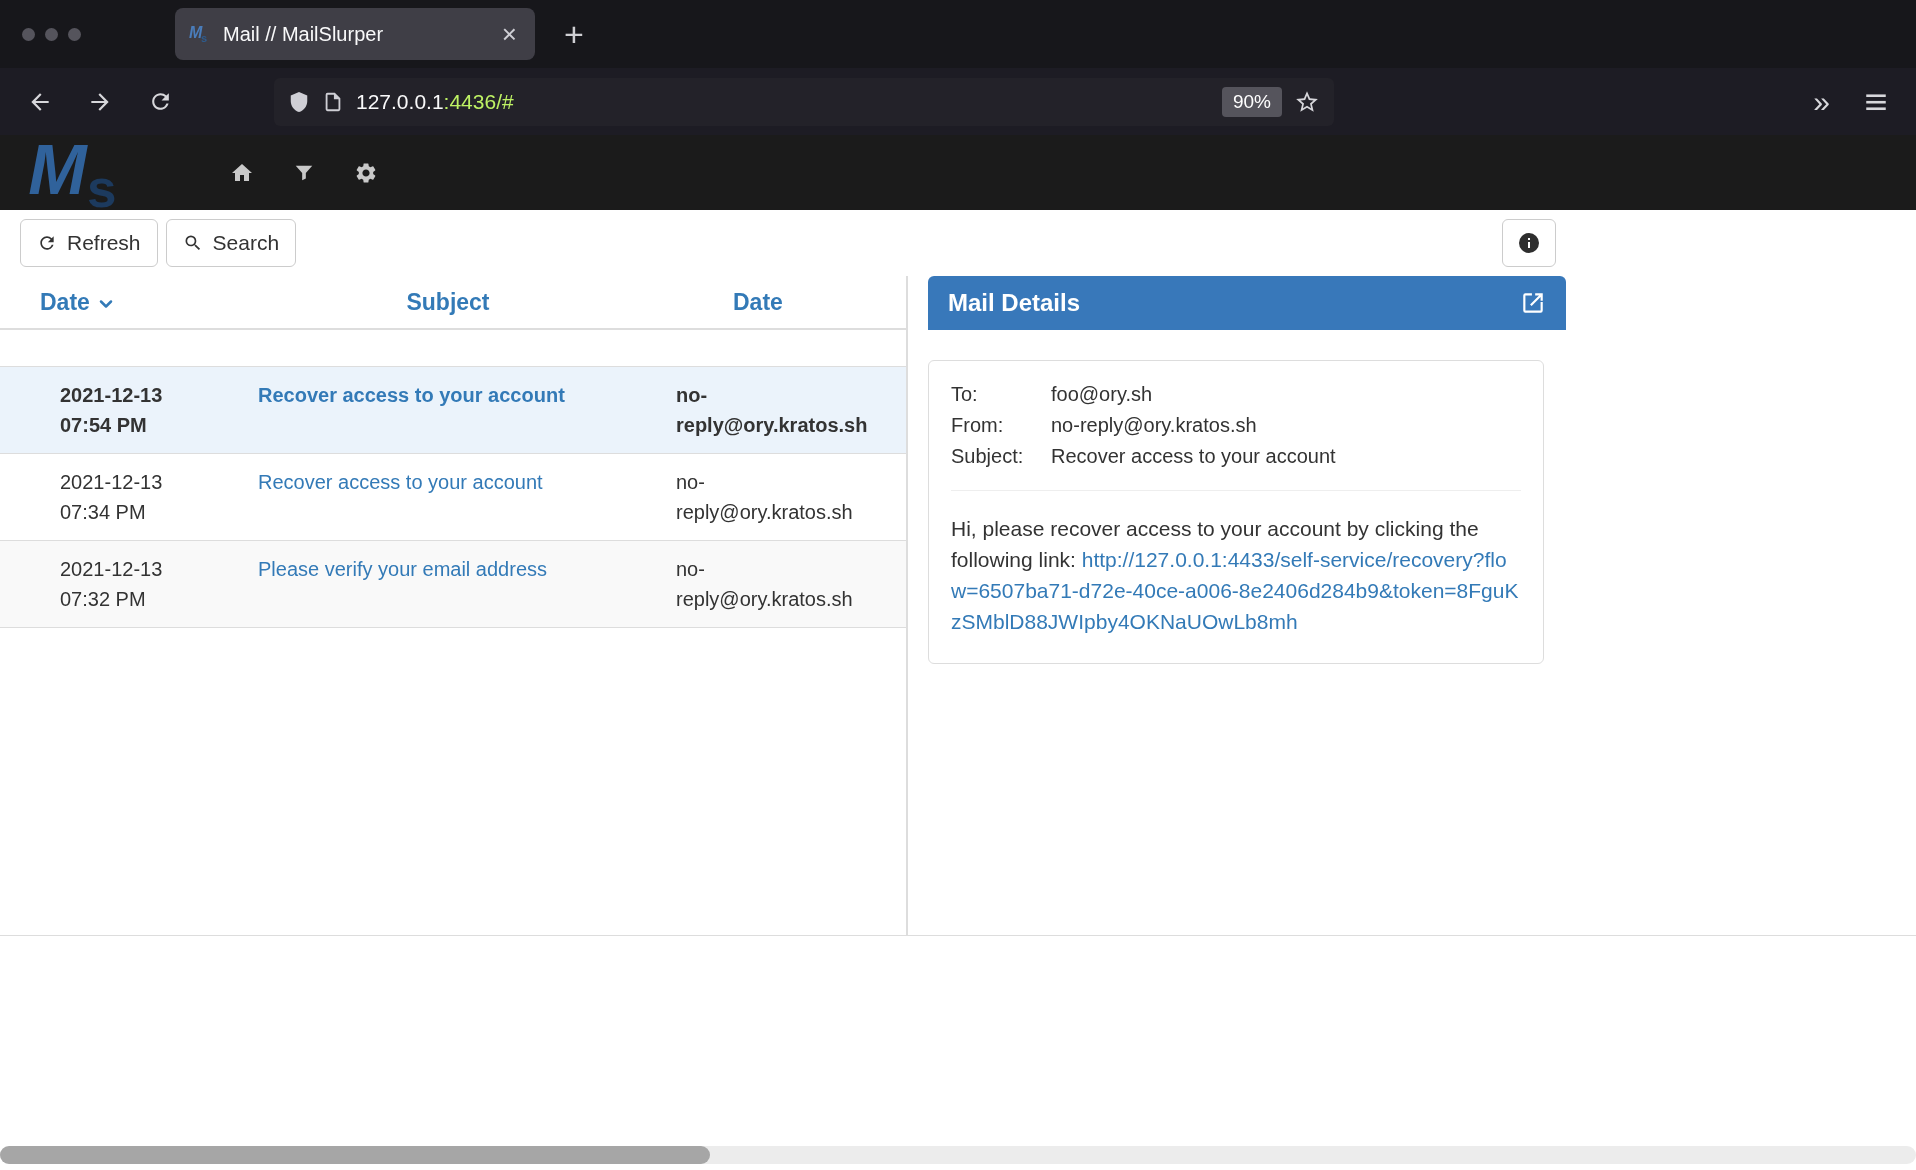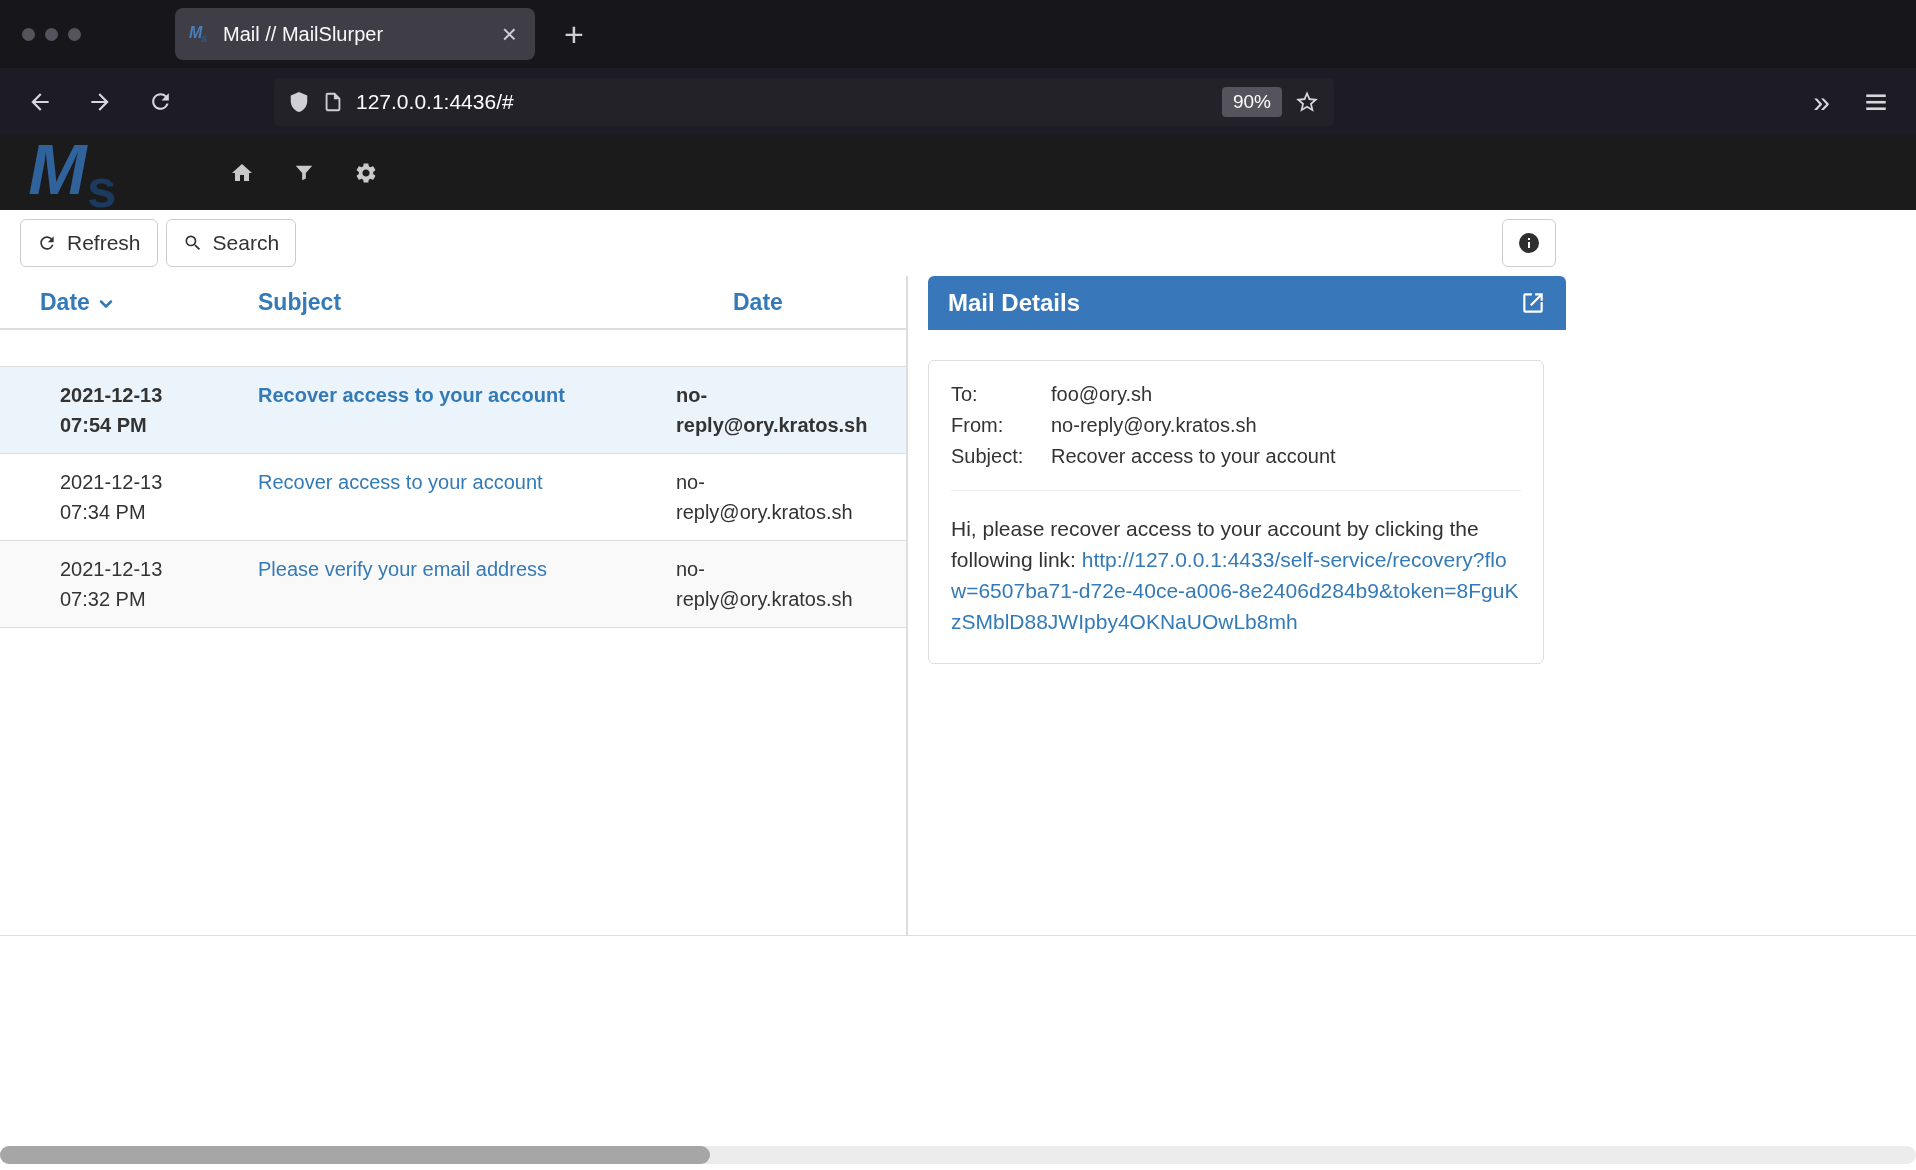--- a/index.html
+++ b/index.html
@@ -31,21 +31,21 @@
            font-size:34px;color:#cfcfd3;}
 
   .navbar{height:67px;background:#1d1c24;display:flex;align-items:center;padding:0 16px;gap:12px;}
   .nav-icon{width:48px;height:48px;display:flex;align-items:center;justify-content:center;flex:0 0 auto;}
   .nav-icon svg{fill:#d7d7db;}
   .urlbar{width:1060px;height:48px;margin-left:78px;background:#232229;border-radius:6px;
           display:flex;align-items:center;padding:0 14px;gap:12px;}
   .urlbar svg{fill:#cfcfd5;flex:0 0 auto;}
   .url-text{flex:1;font-size:21px;white-space:nowrap;overflow:hidden;}
   .url-host{color:#f9f9fa;}
-  .url-suffix{color:#ffffff;}
+  .url-suffix{color:#bef264;}
   .zoom-badge{background:#55545c;color:#ffffff;font-size:19px;border-radius:4px;padding:4px 11px;flex:0 0 auto;}
   .navbar-right{margin-left:auto;display:flex;align-items:center;gap:16px;}
   .overflow-glyph{font-size:30px;color:#d7d7db;padding:0 6px;}
 
   
   .app-header{height:75px;background:#1b1b1b;display:flex;align-items:center;}
   .logo{margin-left:22px;width:165px;height:72px;flex:0 0 auto;}
   .header-icons{display:flex;margin-left:32px;gap:16px;align-items:center;}
   .hicon{width:46px;height:46px;display:flex;align-items:center;justify-content:center;}
   .hicon svg{fill:#c9c9c9;}
@@ -58,21 +58,21 @@
   .btn + .btn{margin-left:8px;}
   .btn svg{fill:#333;}
   .info-btn{position:absolute;right:20px;top:9px;width:54px;height:48px;display:flex;align-items:center;justify-content:center;
             background:#fff;border:1px solid #ccc;border-radius:6px;}
 
   .content{display:flex;height:659px;}
   .list-panel{width:908px;border-right:2px solid var(--border-gray);}
   .list-header{display:flex;height:54px;align-items:center;border-bottom:2px solid var(--border-gray);
                color:var(--accent-blue);font-weight:bold;font-size:23px;}
   .lh-date{width:218px;padding-left:40px;display:flex;align-items:center;gap:6px;}
-  .lh-subject{width:420px;padding-left:40px;}
+  .lh-subject{width:420px;padding-left:40px;text-align:center;}
   .lh-from{flex:1;padding-left:95px;}
   .sort-caret{margin-top:3px;}
 
   .mail-rows{margin-top:36px;}
   .mail-row{display:flex;align-items:flex-start;border-bottom:1px solid var(--border-gray);
             font-size:20px;line-height:30px;padding:13px 0;color:#333;}
   .mail-row:first-child{border-top:1px solid var(--border-gray);}
   .mail-row:nth-child(odd){background:var(--stripe-row);}
   .mail-row.selected{background:var(--selected-row);font-weight:700;}
   .cell-date{width:218px;padding-left:60px;padding-right:8px;}

